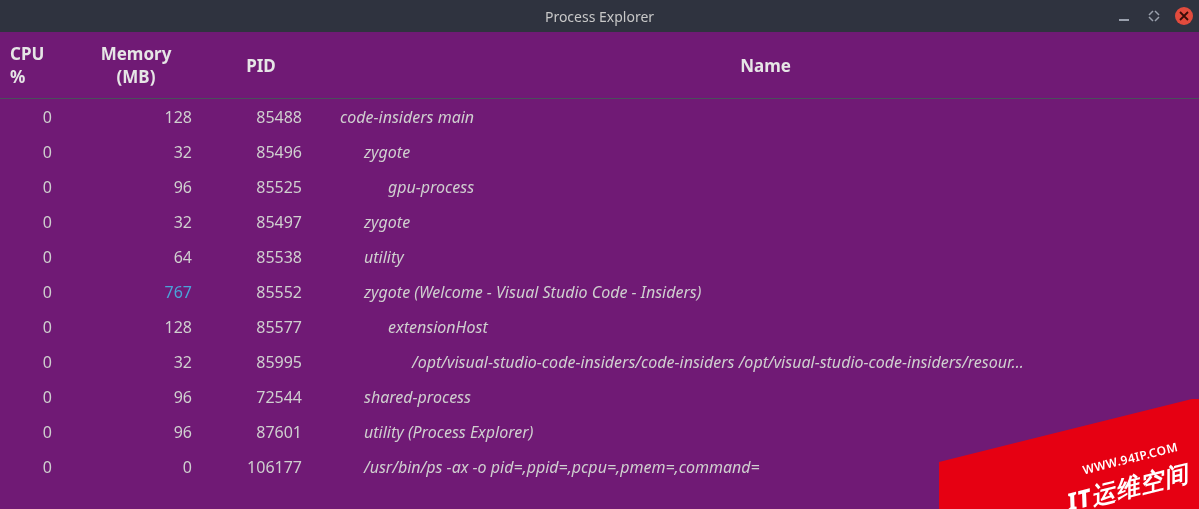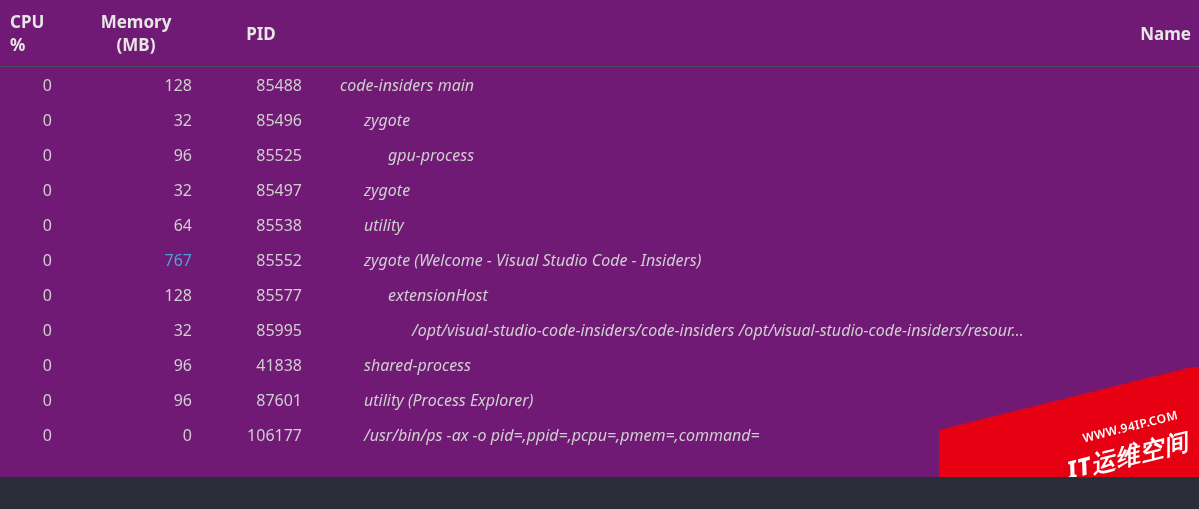--- a/index.html
+++ b/index.html
@@ -58,21 +58,21 @@
   table {
     border-collapse: collapse;
     width: 100%;
     table-layout: fixed;
   }
   .col-cpu { width: 70px; }
   .col-mem { width: 140px; }
   .col-pid { width: 110px; }
   .col-name { width: auto; }
   thead th {
-    text-align: right;
+    text-align: center;
     font-weight: 700;
     font-size: 17px;
     color: #e6e6e6;
     padding: 10px 8px 10px 8px;
     border-bottom: 1px solid #4a4f5c;
   }
   thead th.num { text-align: center; padding-right: 18px; padding-left: 10px;}
   thead th.cpu { padding-left: 10px; text-align:left;}
   thead th.name { padding-left: 20px;}
   tbody td {
@@ -125,20 +125,40 @@
     font-weight: 800;
     font-style: italic;
     letter-spacing: 1px;
   }
 </style>
 </head>
 <body>
 
 <div class="window">
 
+  <div class="titlebar">
+    <span>Process Explorer</span>
+    <div class="controls">
+      <div class="ctrl">
+        <svg width="12" height="12" viewBox="0 0 12 12">
+            <rect x="1" y="9" width="10" height="2" fill="#9aa0ad"></rect>
+          </svg>
+      </div>
+      <div class="ctrl">
+        <svg width="12" height="12" viewBox="0 0 12 12">
+            <path d="M1 5 L5 1 M7 1 L11 5 M1 7 L5 11 M7 11 L11 7" stroke="#9aa0ad" stroke-width="1.5" fill="none"></path>
+          </svg>
+      </div>
+      <div class="ctrl close">
+        <svg width="10" height="10" viewBox="0 0 10 10">
+            <path d="M1 1 L9 9 M9 1 L1 9" stroke="#3a0d08" stroke-width="1.8"></path>
+          </svg>
+      </div>
+    </div>
+  </div>
 
   <div class="client">
     <table>
       <colgroup>
         <col class="col-cpu">
           <col class="col-mem">
           <col class="col-pid">
           <col class="col-name">
       </colgroup>
       <thead>
@@ -194,21 +214,21 @@
           </tr>
           <tr>
             <td class="num">0</td>
             <td class="num">32</td>
             <td class="num">85995</td>
             <td class="name"><span class="indent" style="width: 72px;"></span><span>/opt/visual-studio-code-insiders/code-insiders /opt/visual-studio-code-insiders/resour…</span></td>
           </tr>
           <tr>
             <td class="num">0</td>
             <td class="num">96</td>
-            <td class="num">41838</td>
+            <td class="num">72544</td>
             <td class="name"><span class="indent" style="width: 24px;"></span><span>shared-process</span></td>
           </tr>
           <tr>
             <td class="num">0</td>
             <td class="num">96</td>
             <td class="num">87601</td>
             <td class="name"><span class="indent" style="width: 24px;"></span><span>utility (Process Explorer)</span></td>
           </tr>
           <tr>
             <td class="num">0</td>

